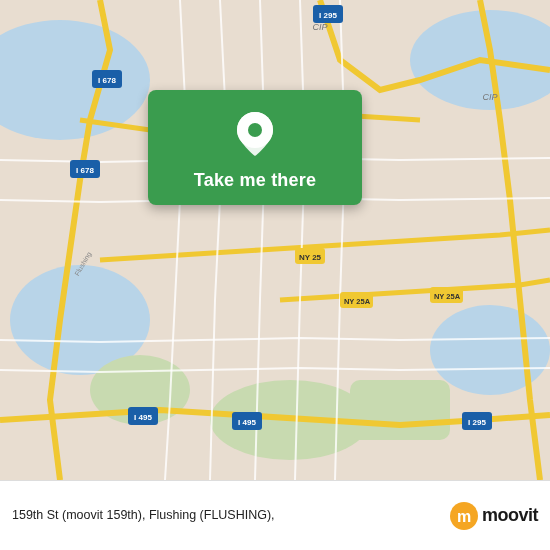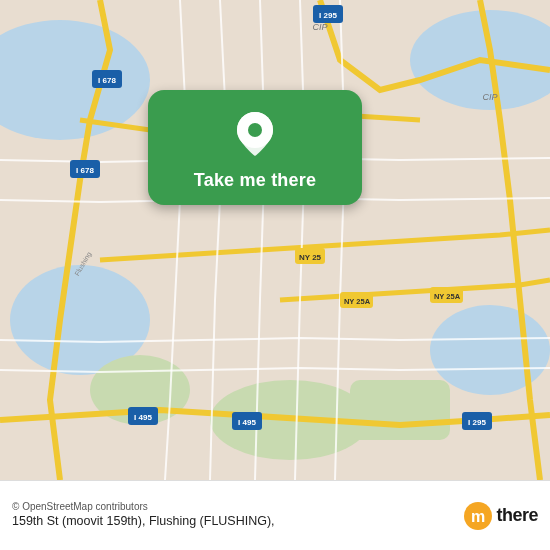--- a/index.html
+++ b/index.html
@@ -26,21 +26,21 @@
       width: 100%; height: 100%;
     }
 
     
     #location-card {
       position: absolute;
       top: 90px;
       left: 148px;
       width: 214px;
       background-color: #3a9c4e;
-      border-radius: 16px;
+      border-radius: 8px;
       display: flex;
       flex-direction: column;
       align-items: center;
       padding: 18px 16px 14px;
       box-shadow: 0 4px 12px rgba(0,0,0,0.3);
     }
 
     #pin-icon-container {
       width: 52px;
       height: 52px;
@@ -182,26 +182,25 @@
         <path d="M24 4 C14 4 6 12 6 22 C6 34 24 48 24 48 C24 48 42 34 42 22 C42 12 34 4 24 4 Z" fill="white" opacity="0.9"></path>
         <circle cx="24" cy="22" r="7" fill="#3a9c4e"></circle>
       </svg>
     </div>
     <button id="take-me-there-btn">Take me there</button>
   </div>
 </div>
 
 <div id="bottom-bar">
   <div style="flex:1; display:flex; flex-direction:column; justify-content:center;">
-    <div id="copyright-text">© OpenStreetMap contributors</div>
     <div id="address-text">
       <span>159th St (moovit 159th), Flushing (FLUSHING),</span><br>
     </div>
   </div>
   <div id="moovit-logo">
 
     <svg id="moovit-logo-icon" width="28" height="28" viewBox="0 0 28 28">
       <circle cx="14" cy="14" r="14" fill="#f5a623"></circle>
       <text x="14" y="20" text-anchor="middle" font-size="16" font-weight="bold" fill="white">m</text>
     </svg>
-    <span id="moovit-text">there</span>
+    <span id="moovit-text">moovit</span>
   </div>
 </div>
 
 </body></html>

